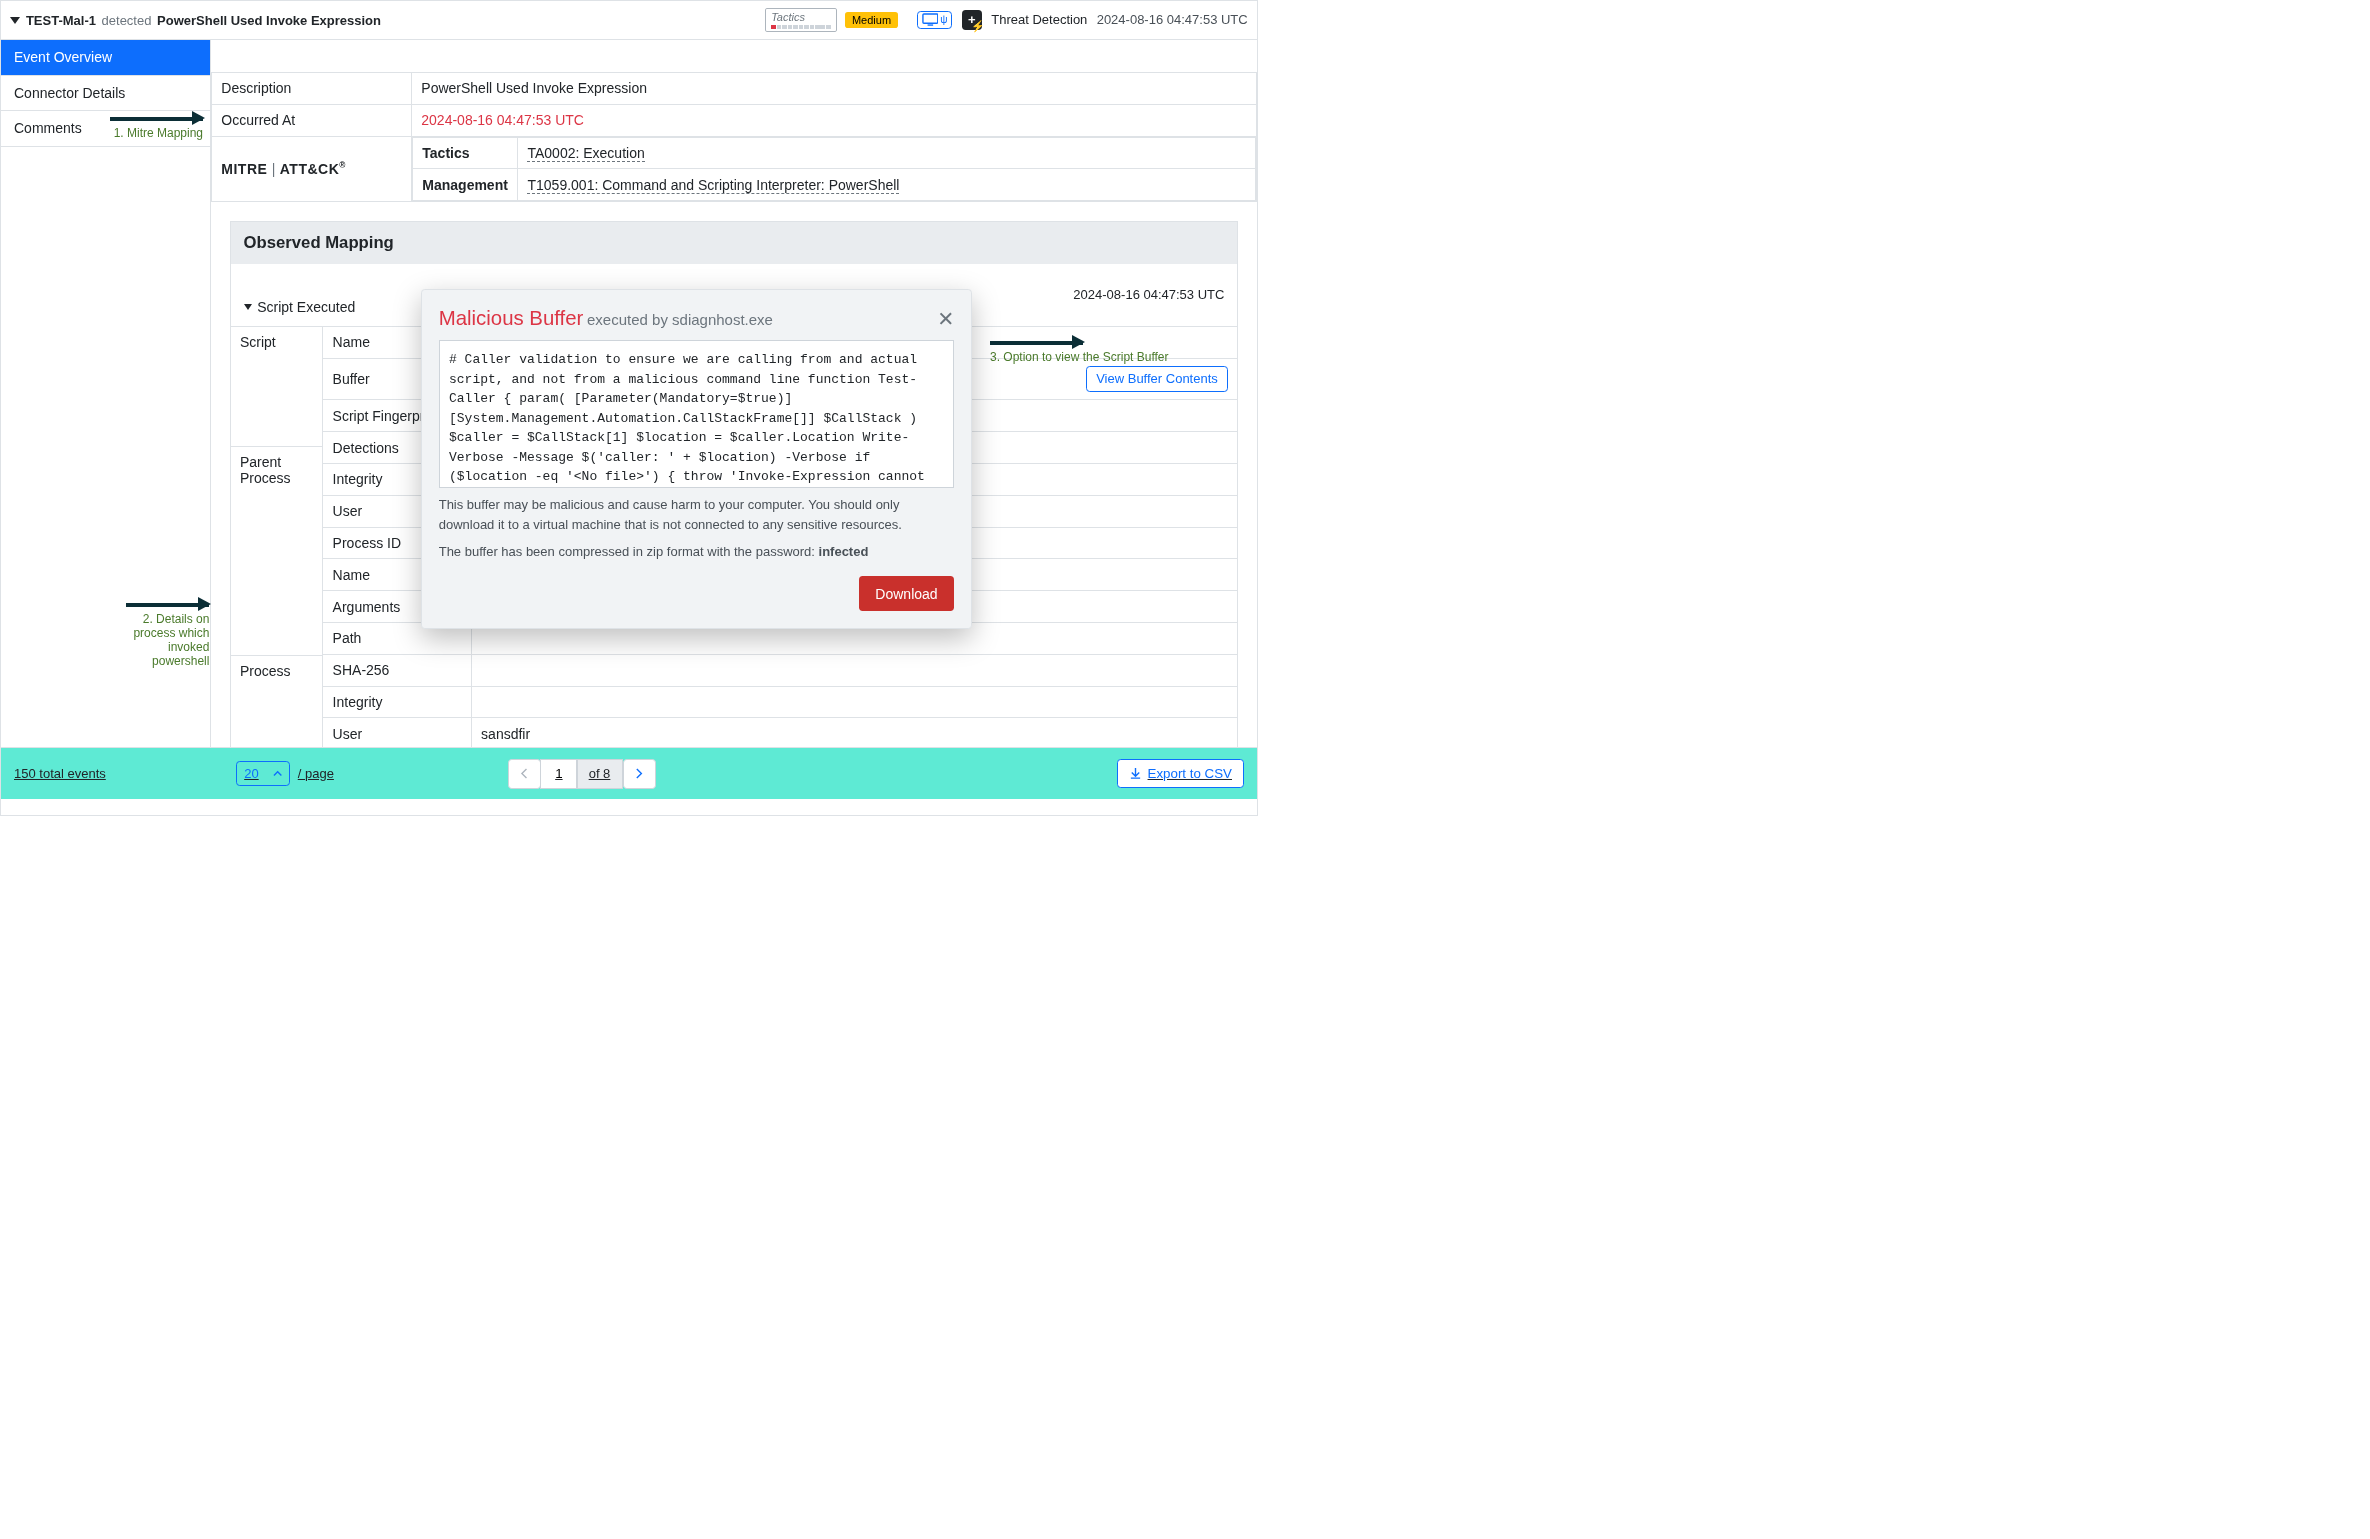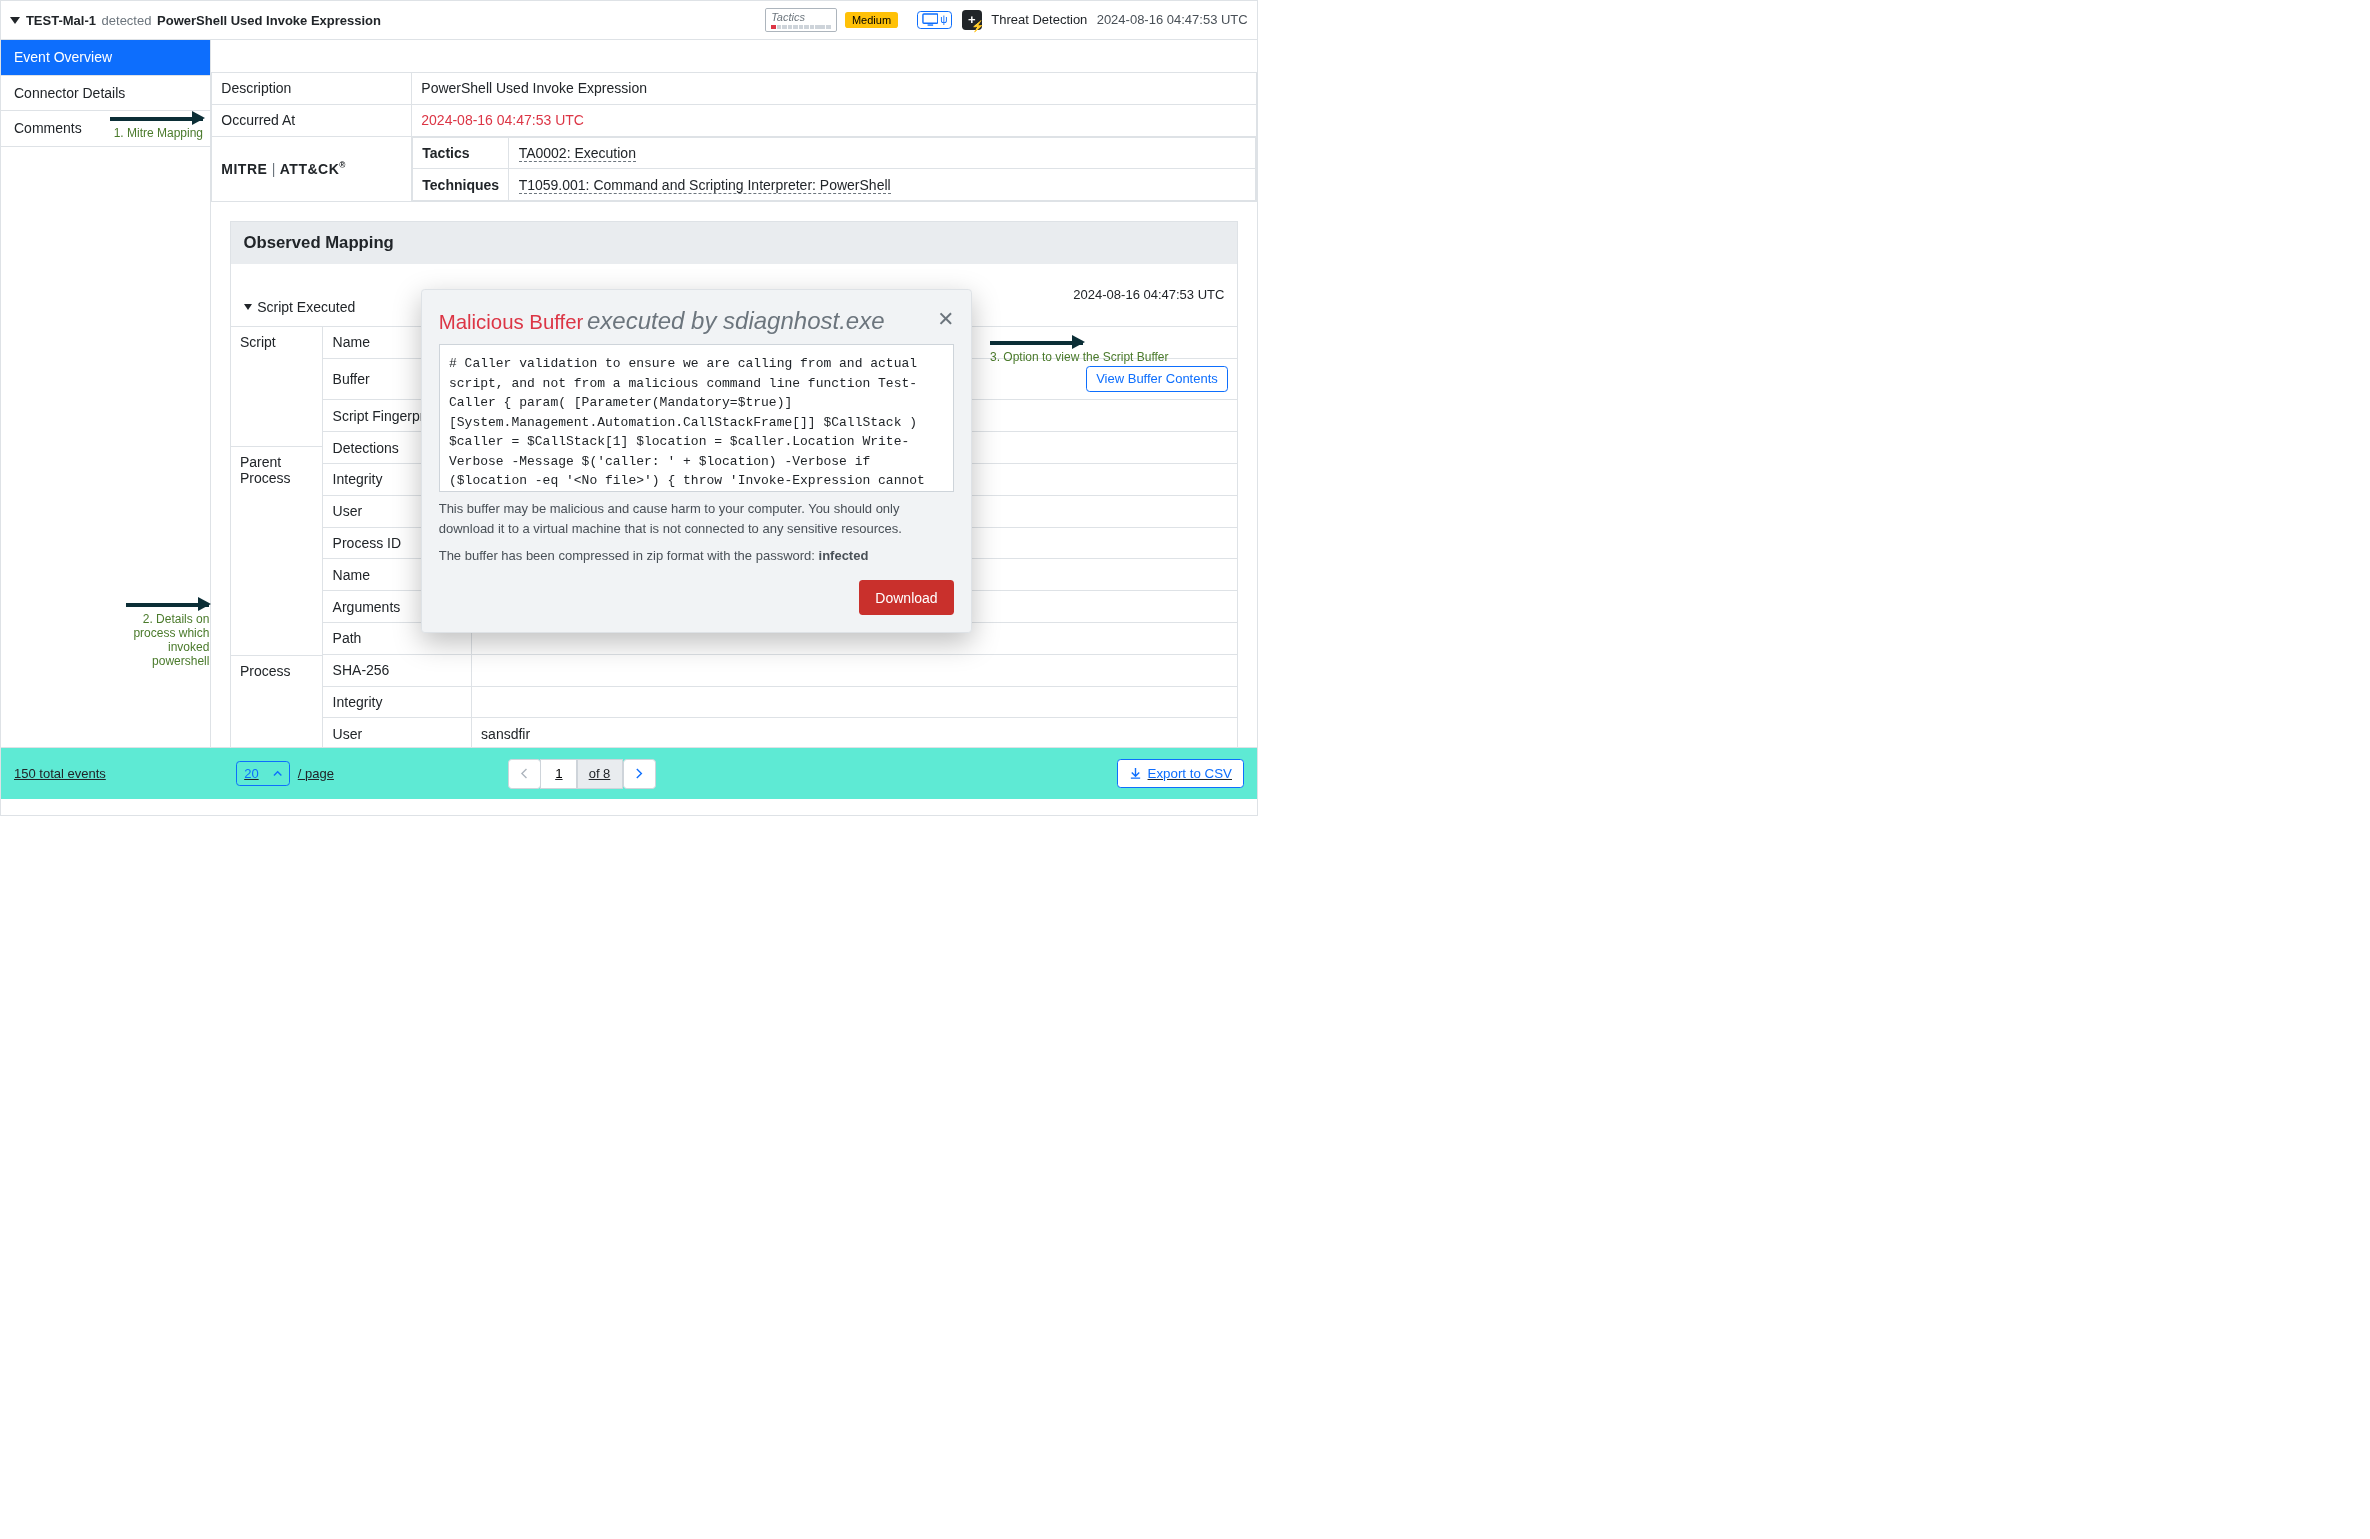--- a/index.html
+++ b/index.html
@@ -67,21 +67,21 @@
 .pager button { border:0.9px solid #ced4da; background:#fff; width:33px; height:30px; display:flex; align-items:center; justify-content:center; cursor:pointer; color:#0d6efd; border-radius:3.7px;}
 .pager .disabled { color:#adb5bd; }
 .pager input { width:37px; height:30px; border:0.9px solid #ced4da; text-align:center; margin:0 -0.9px;}
 .pager .of { width:46px; height:30px; border:0.9px solid #ced4da; background:#e9ecef; display:flex; align-items:center; justify-content:center;}
 .export-btn { border:0.9px solid #0d6efd; color:#0d6efd; background:#fff; padding:5.6px 11px; border-radius:3.7px; display:flex; align-items:center; gap:5.6px; cursor:pointer; margin-left:auto;}
 
 
 .modal { position: absolute; top: 288px; left: 420px; width: 551px; background: #f1f3f5; border: 0.9px solid #dee2e6; border-radius: 3.7px; padding: 16.7px; box-shadow: 0 9.3px 28px rgba(0,0,0,0.25); z-index:100;}
 .modal-head { display:flex; justify-content:space-between; align-items:flex-start; margin-bottom:9.3px;}
 .modal-title-red { color:#dc3545; font-size:20.4px; }
-.modal-title-grey { color:#6c757d; font-size:24px;font-style:italic; }
+.modal-title-grey { color:#6c757d; font-size:15px; }
 .close-x { font-size:20.4px; color:#6c757d; cursor:pointer;}
 .code-box { background:#fff; border:0.9px solid #ced4da; padding:9.3px; font-family: "Courier New", monospace; font-size:13px; line-height:1.5; height:148px; overflow:hidden; white-space:pre-wrap; word-wrap:break-word;}
 .modal-note { color:#495057; font-size:13px; margin-top:7.4px; line-height:1.5;}
 .modal-actions { display:flex; justify-content:flex-end; margin-top:15px;}
 .dl-btn { background:#c9302c; color:#fff; border:none; padding:9.3px 16.7px; border-radius:3.7px; cursor:pointer; font-size:14px;}
 
 
 .annot { position:absolute; color:#4a7a2b; font-size:12px; z-index:50;}
 .arrow-line { width:74px; height:3.7px; background:#0b2e36; position:relative;}
 .arrow-line::after { content:''; position:absolute; right:-1.9px; top:-5.6px; border-left:13px solid #0b2e36; border-top:7.4px solid transparent; border-bottom:7.4px solid transparent;}
@@ -165,21 +165,21 @@
             <span class="mitre-logo"><span>MITRE</span> <span class="thin">|</span> <span>ATT&amp;CK</span><sup style="font-size:8.3px;">®</sup></span>
           </td>
           <td style="padding:0;">
             <table class="inner-kv">
               <tbody>
                     <tr>
                 <td>Tactics</td>
                 <td><span class="dotted">TA0002: Execution</span></td>
               </tr>
               <tr>
-                <td>Techniques</td>
+                <td>Management</td>
                 <td><span class="dotted">T1059.001: Command and Scripting Interpreter: PowerShell</span></td>
               </tr>
             </tbody>
                 </table>
           </td>
         </tr>
       </tbody>
         </table>
 
       <div class="observed">

